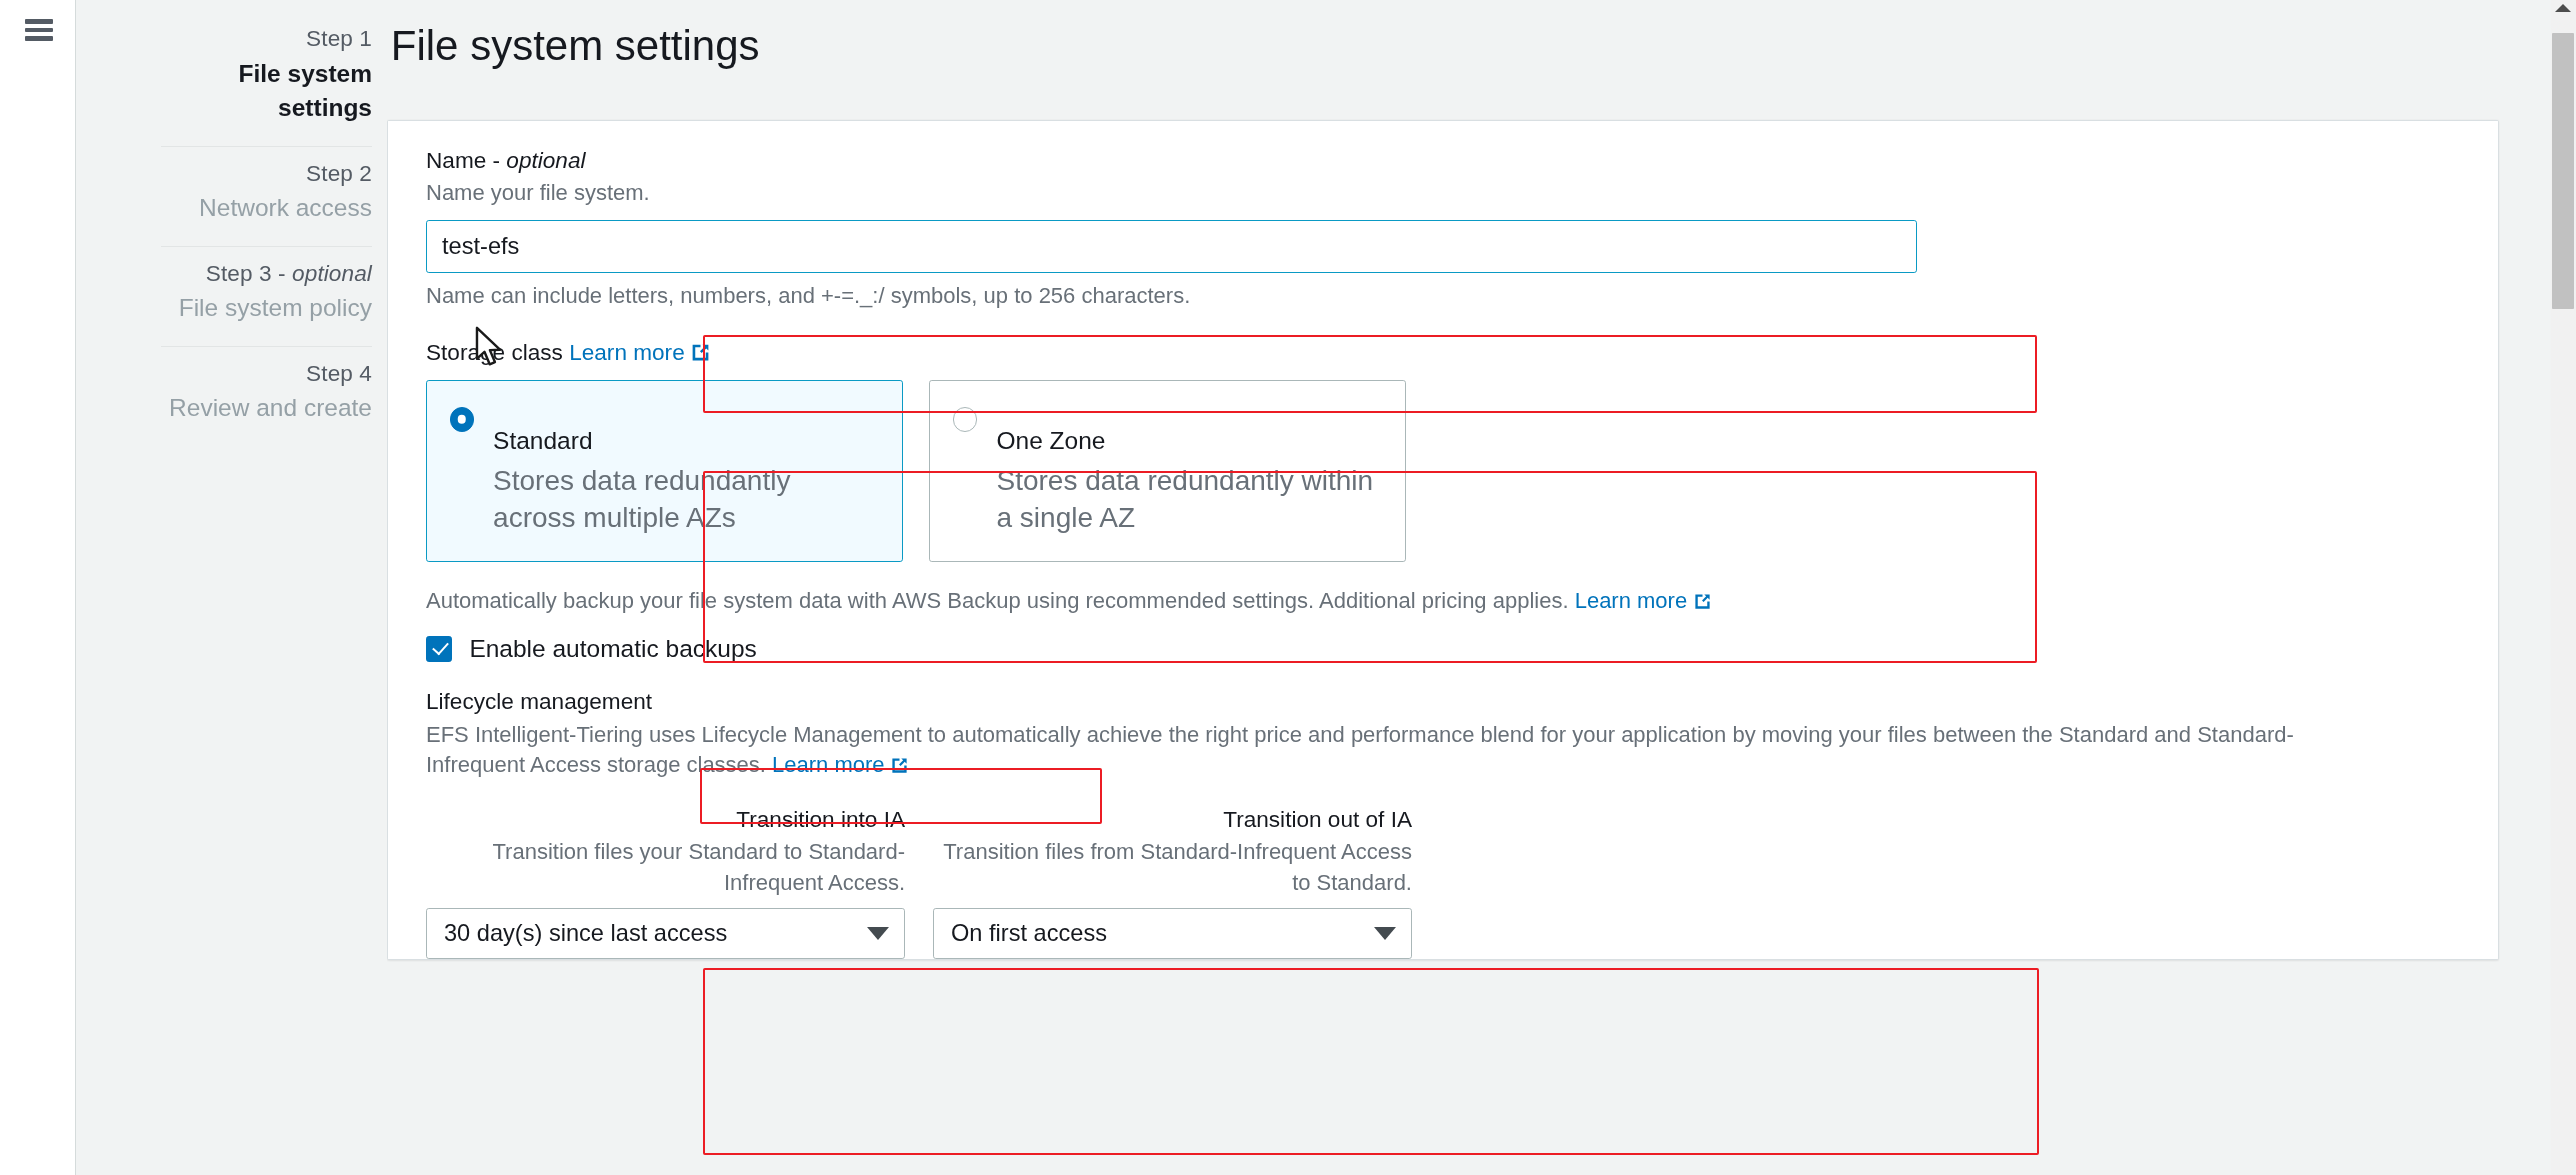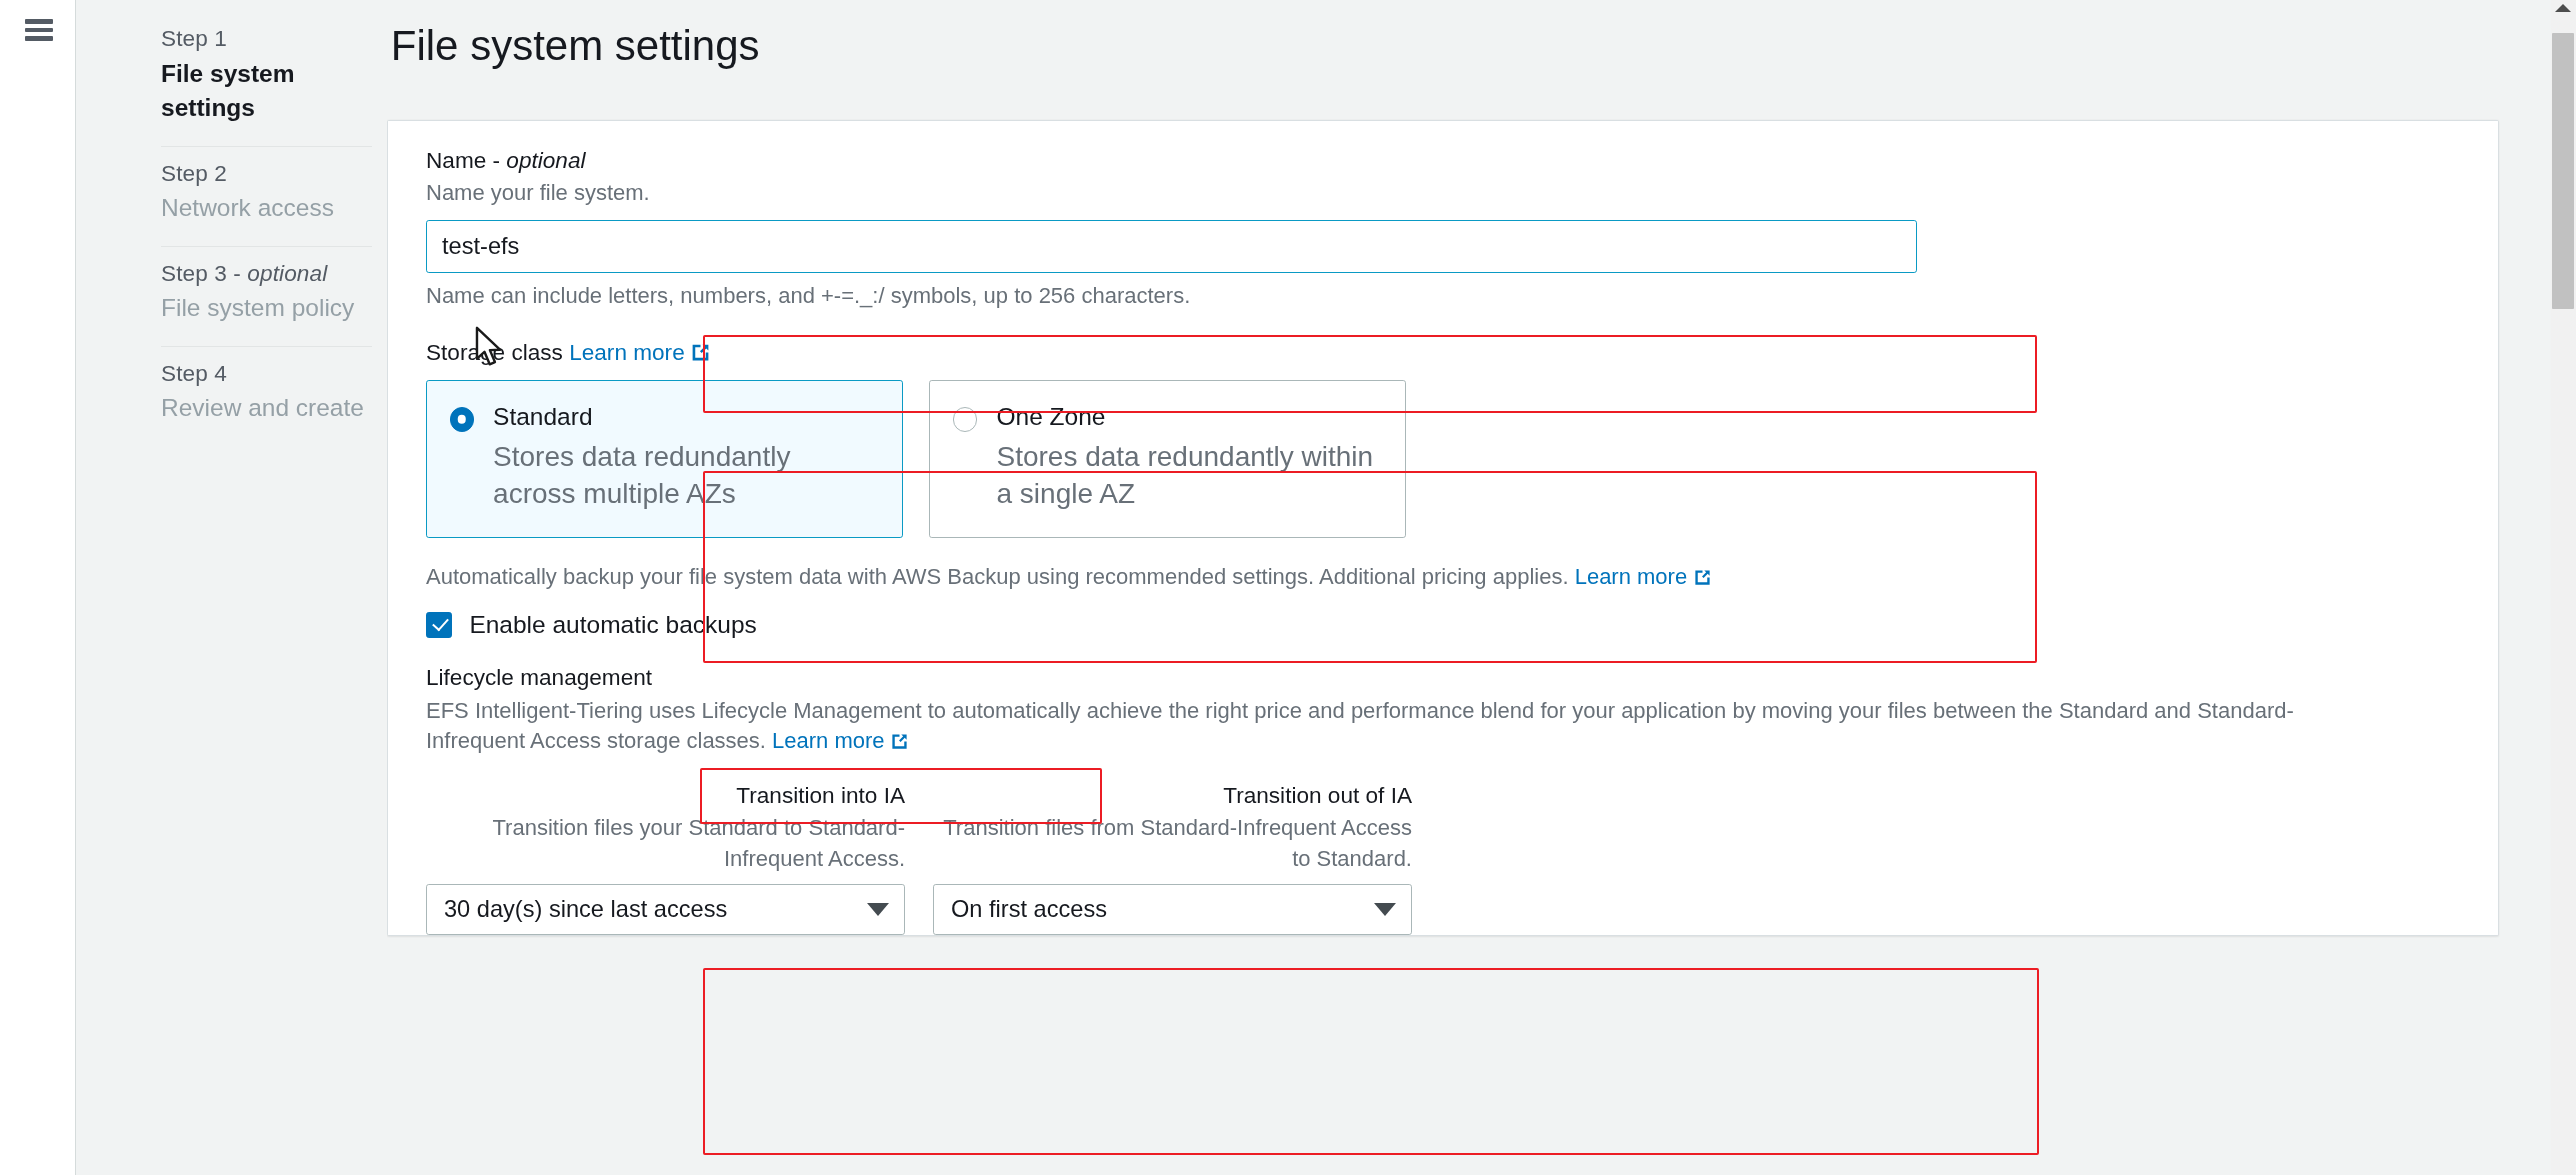--- a/index.html
+++ b/index.html
@@ -57,20 +57,21 @@
     background: #f1f3f3;
     padding: 13.2px 0 0 0;
     box-sizing: border-box;
   }
   .steps {
     padding: 0 15px 0 85px;
   }
   .step {
     padding: 11.3px 0 21px 0;
     border-bottom: 0.9px solid #e2e5e5;
+    text-align: right;
   }
   .step:last-child { border-bottom: none; }
   .step-num {
     font-size: 22.6px;
     color: #545b64;
     line-height: 1.35;
     letter-spacing: 0.1px;
   }
   .step-num em {
     font-style: italic;
@@ -219,20 +220,21 @@
     left: 50%; top: 50%;
     width: 8.5px; height: 8.5px;
     background: #ffffff;
     border-radius: 50%;
     transform: translate(-50%, -50%);
   }
   .tile-title {
     font-size: 24.5px;
     color: #16191f;
     line-height: 1.2;
+    margin-top: 24px;
   }
   .tile-desc {
     font-size: 28px;
     color: #687078;
     margin-top: 7.5px;
     line-height: 1.3;
   }
 
   
   .check-row {

